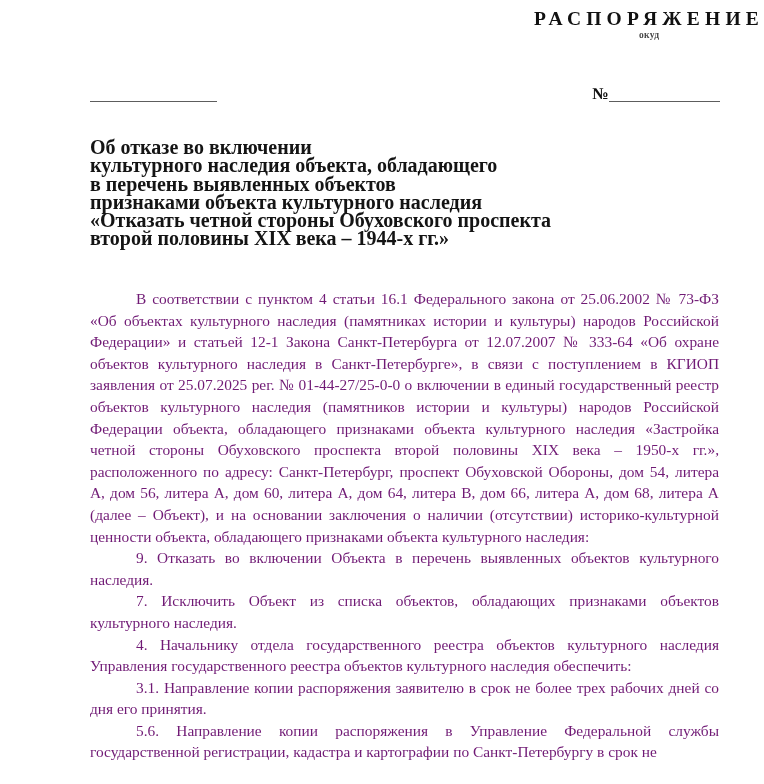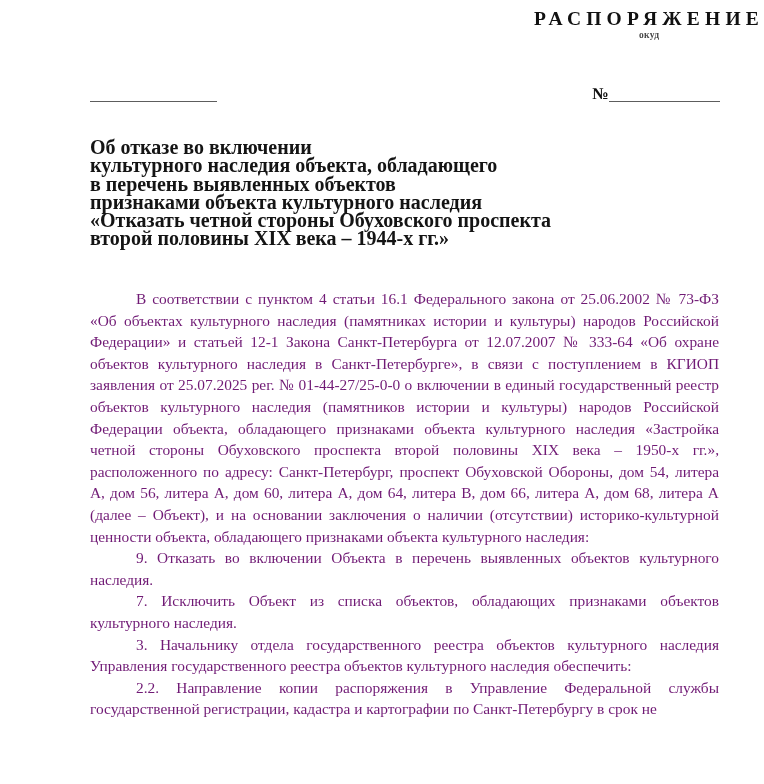--- a/index.html
+++ b/index.html
@@ -149,19 +149,20 @@
     <div class="subject-line">в перечень выявленных объектов</div>
     <div class="subject-line">признаками объекта культурного наследия</div>
     <div class="subject-line">«Отказать четной стороны Обуховского проспекта</div>
     <div class="subject-line">второй половины XIX века – 1944-х гг.»</div>
   </div>
 
   <div class="body-block">
     <p class="para">В соответствии с пунктом 4 статьи 16.1 Федерального закона от 25.06.2002 № 73-ФЗ «Об объектах культурного наследия (памятниках истории и культуры) народов Российской Федерации» и статьей 12-1 Закона Санкт-Петербурга от 12.07.2007 № 333-64 «Об охране объектов культурного наследия в Санкт-Петербурге», в связи с поступлением в КГИОП заявления от 25.07.2025 рег. № 01-44-27/25-0-0 о включении в единый государственный реестр объектов культурного наследия (памятников истории и культуры) народов Российской Федерации объекта, обладающего признаками объекта культурного наследия «Застройка четной стороны Обуховского проспекта второй половины XIX века – 1950-х гг.», расположенного по адресу:  Санкт-Петербург, проспект Обуховской Обороны, дом 54, литера А, дом 56, литера А, дом 60, литера А, дом 64, литера В, дом 66, литера А, дом 68, литера А (далее – Объект), и на основании заключения о наличии (отсутствии) историко-культурной ценности объекта, обладающего признаками объекта культурного наследия:</p>
     <p class="para">9. Отказать во включении Объекта в перечень выявленных объектов культурного наследия.</p>
     <p class="para">7. Исключить Объект из списка объектов, обладающих признаками объектов культурного наследия.</p>
-    <p class="para">3. Начальнику отдела государственного реестра объектов культурного наследия Управления государственного реестра объектов культурного наследия обеспечить:</p>
-    <p class="para">2.2. Направление копии распоряжения в Управление Федеральной службы государственной регистрации, кадастра и картографии по Санкт-Петербургу в срок не</p>
+    <p class="para">4. Начальнику отдела государственного реестра объектов культурного наследия Управления государственного реестра объектов культурного наследия обеспечить:</p>
+    <p class="para">3.1. Направление копии распоряжения заявителю в срок не более трех рабочих дней со дня его принятия.</p>
+    <p class="para">5.6. Направление копии распоряжения в Управление Федеральной службы государственной регистрации, кадастра и картографии по Санкт-Петербургу в срок не</p>
   </div>
 
   <div class="watermark">Активация Windows</div>
 
 </div>
 
 </body></html>

